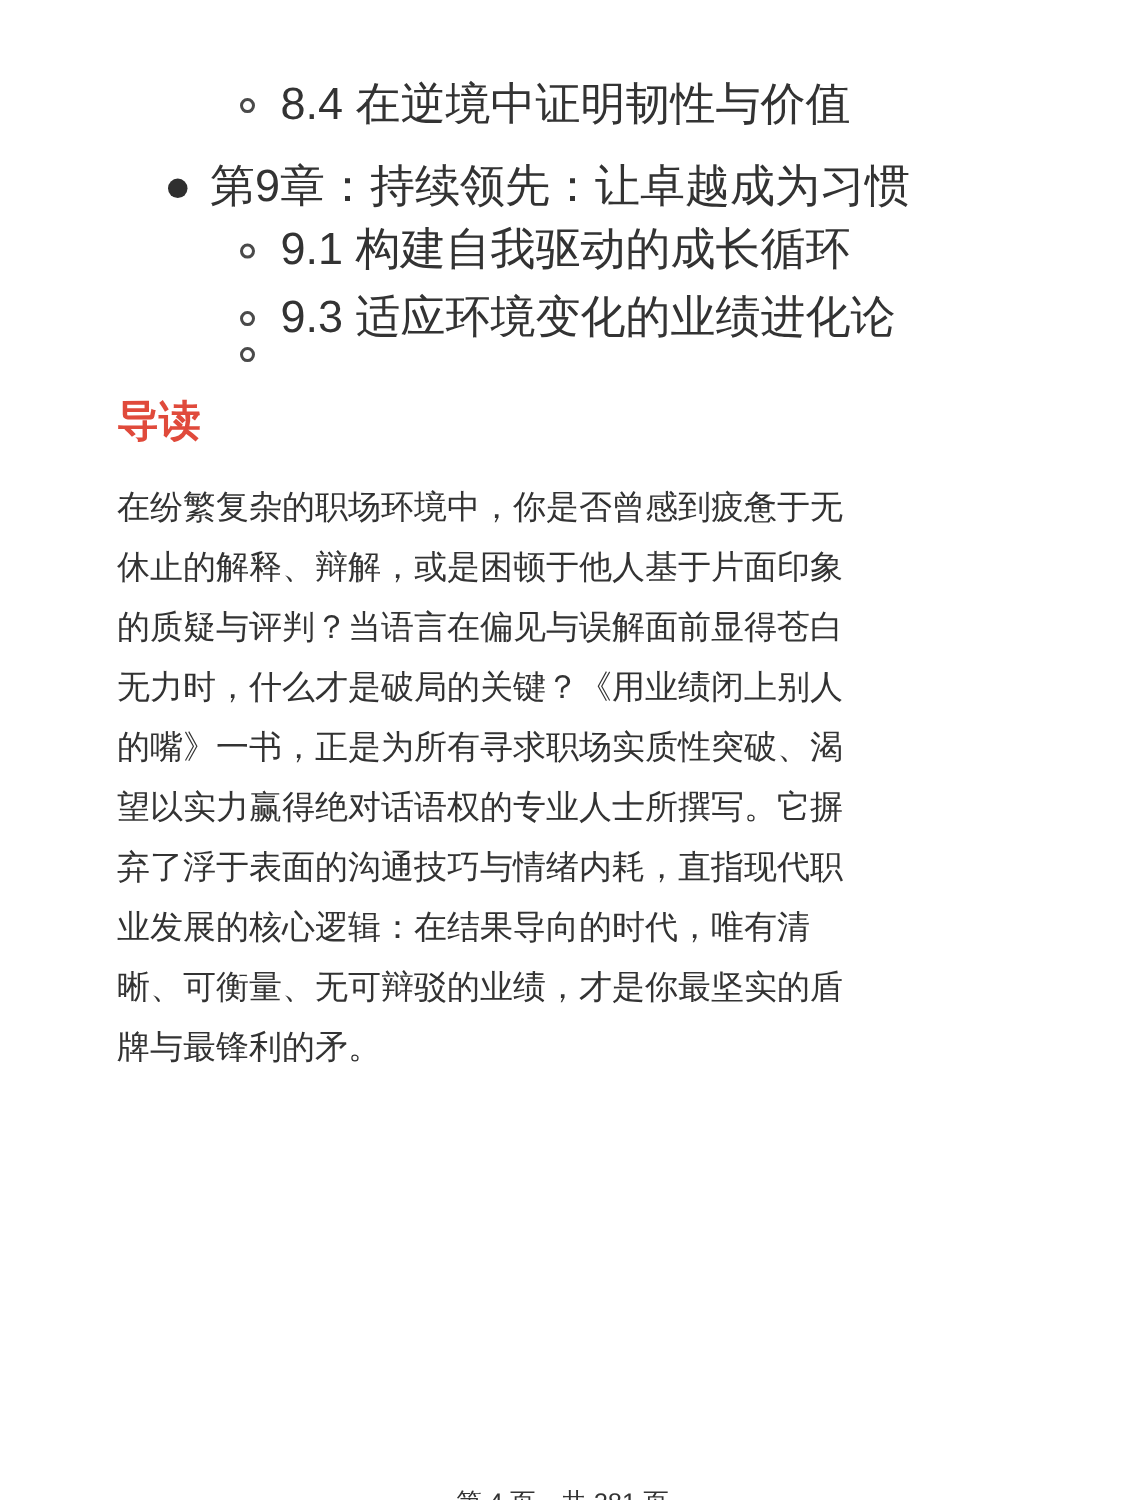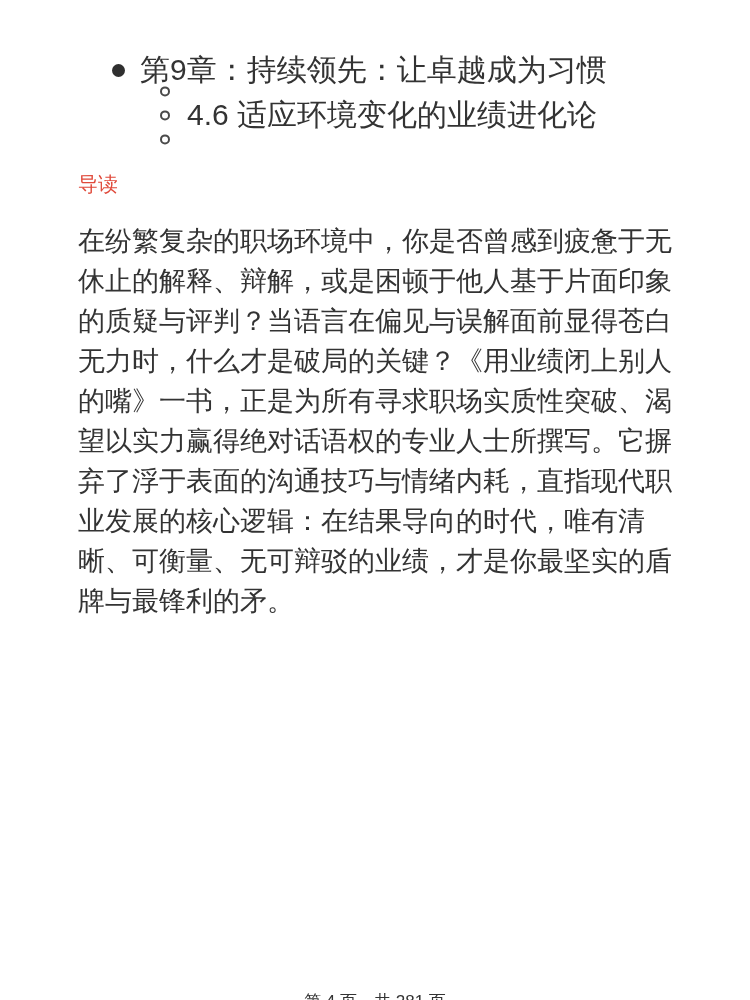--- a/index.html
+++ b/index.html
@@ -62,30 +62,30 @@
     transform: translateY(-46%);
     width: 10px;
     height: 10px;
     border: 2.5px solid #4a4a4a;
     border-radius: 50%;
     background: transparent;
   }
   
   .section-heading {
     margin: 28px 0 17px 0;
-    font-size: 20px;
+    font-size: 28px;
     line-height: 40px;
-    font-weight: 400;
+    font-weight: 700;
     color: var(--accent, #e04a3b);
   }
   
   .body-paragraph {
     margin: 0;
     width: 620px;
-    font-size: 27px;
+    font-size: 22px;
     line-height: 40px;
     color: var(--text, #333);
     white-space: pre-line;
   }
   
   .footer {
     position: absolute;
     left: 0;
     right: 0;
     top: 941px;
@@ -95,23 +95,24 @@
     color: var(--text, #333);
   }
 </style>
 </head>
 <body>
 
 <div class="page">
   <div class="content">
 
     <ul class="toc">
+        <li class="level-2"><span class="marker"></span><span class="label">8.4 在逆境中证明韧性与价值</span></li>
         <li class="level-1"><span class="marker"></span><span class="label">第9章：持续领先：让卓越成为习惯</span></li>
-        <li class="level-2"><span class="marker"></span></li>
-        <li class="level-2"><span class="marker"></span><span class="label">4.6 适应环境变化的业绩进化论</span></li>
+        <li class="level-2"><span class="marker"></span><span class="label">9.1 构建自我驱动的成长循环</span></li>
+        <li class="level-2"><span class="marker"></span><span class="label">9.3 适应环境变化的业绩进化论</span></li>
         <li class="level-2"><span class="marker"></span></li>
       </ul>
 
     <h2 class="section-heading">导读</h2>
 
     <p class="body-paragraph">在纷繁复杂的职场环境中，你是否曾感到疲惫于无
 休止的解释、辩解，或是困顿于他人基于片面印象
 的质疑与评判？当语言在偏见与误解面前显得苍白
 无力时，什么才是破局的关键？《用业绩闭上别人
 的嘴》一书，正是为所有寻求职场实质性突破、渴

